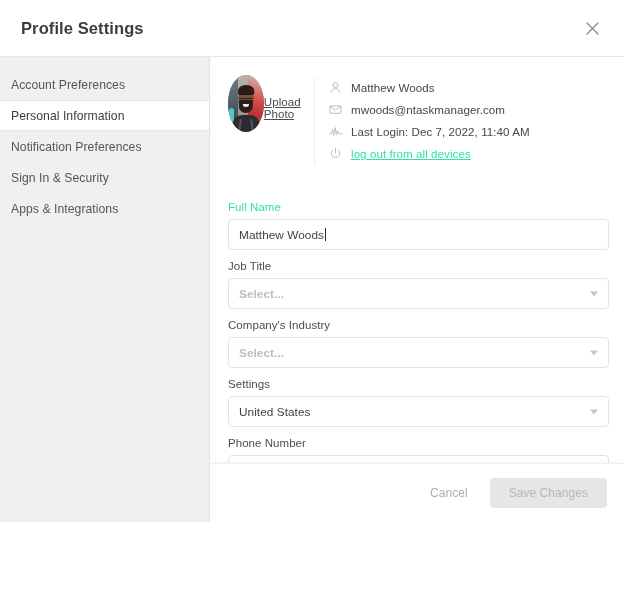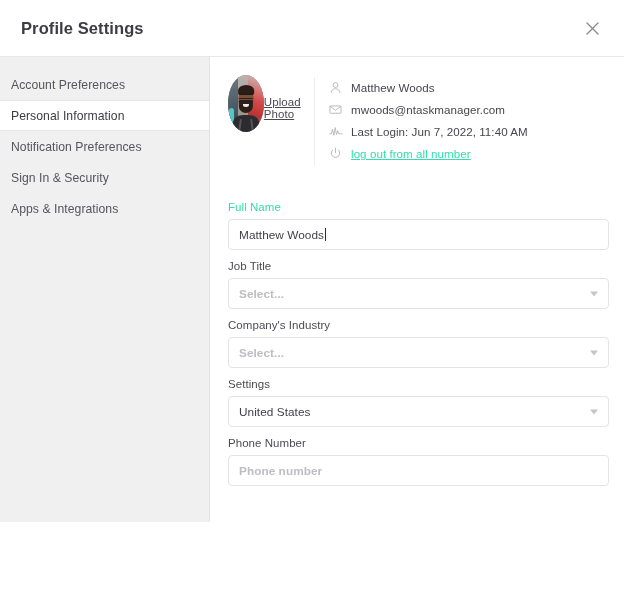--- a/index.html
+++ b/index.html
@@ -361,31 +361,31 @@
               </span>
               <span class="info-text">mwoods@ntaskmanager.com</span>
             </div>
 
             <div class="info-row">
               <span class="info-icon">
                 <svg width="14" height="13" viewBox="0 0 18 16" fill="none" stroke="currentColor" stroke-width="1.15" stroke-linejoin="round" stroke-linecap="round">
                   <path d="M1 11 L3 11 L4.6 5 L6.2 13 L8 3 L9.6 12 L11.2 7 L12.6 11 L17 11"></path>
                 </svg>
               </span>
-              <span class="info-text">Last Login: Jun 7, 2022, 11:40 AM</span>
+              <span class="info-text">Last Login: Dec 7, 2022, 11:40 AM</span>
             </div>
 
             <div class="info-row">
               <span class="info-icon">
                 <svg width="13" height="13" viewBox="0 0 16 16" fill="none" stroke="currentColor" stroke-width="1.15" stroke-linecap="round">
                   <path d="M4.4 3.8a5.2 5.2 0 1 0 7.2 0"></path>
                   <line x1="8" y1="1.3" x2="8" y2="7.2"></line>
                 </svg>
               </span>
-              <span class="info-text link">log out from all number</span>
+              <span class="info-text link">log out from all devices</span>
             </div>
           </div>
         </div>
 
         <div class="form">
 
           <div class="field">
             <label class="field-label focused">Full Name</label>
             <div class="field-control">
               <span class="field-value">Matthew Woods</span>
@@ -420,16 +420,20 @@
           <div class="field">
             <label class="field-label">Phone Number</label>
             <div class="field-control">
               <span class="field-value placeholder">Phone number</span>
             </div>
           </div>
 
         </div>
       </div>
 
+      <div class="modal-footer">
+        <button class="btn-cancel">Cancel</button>
+        <button class="btn-save" disabled="">Save Changes</button>
+      </div>
     </div>
 
   </div>
 </div>
 
 </body></html>

